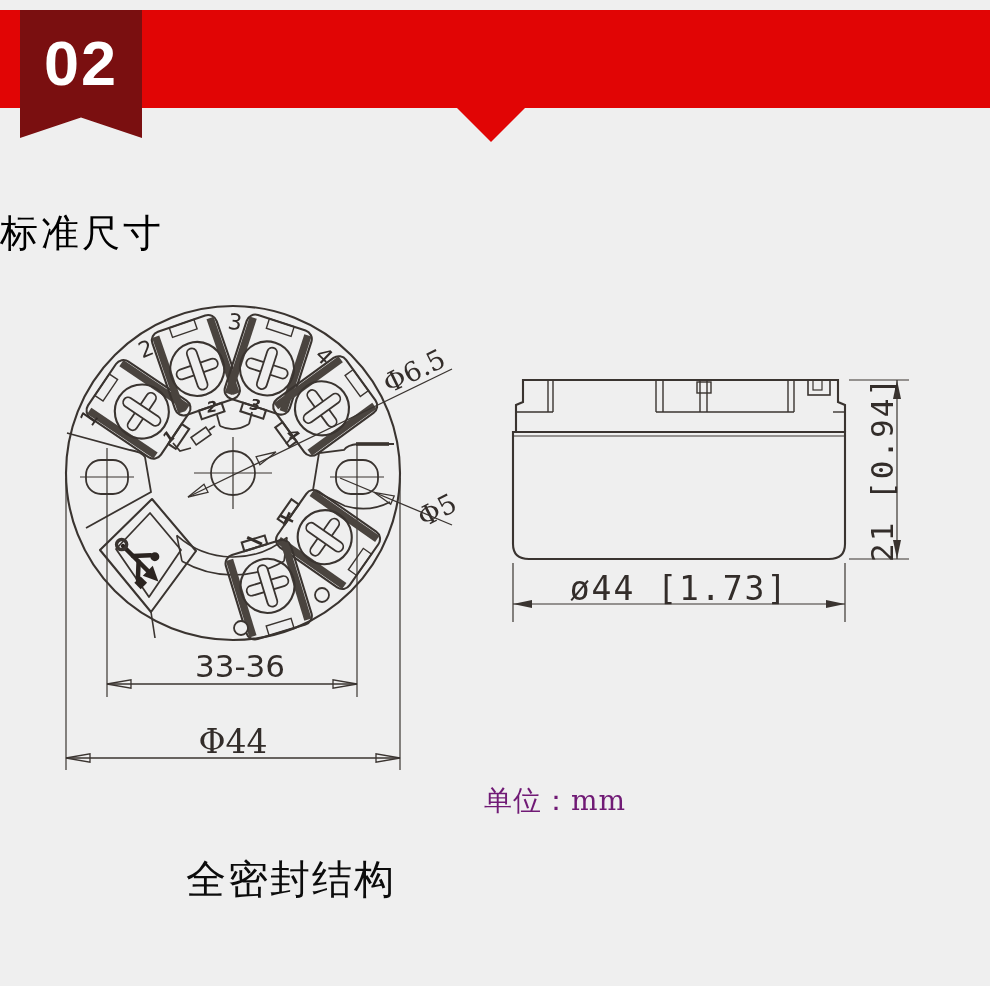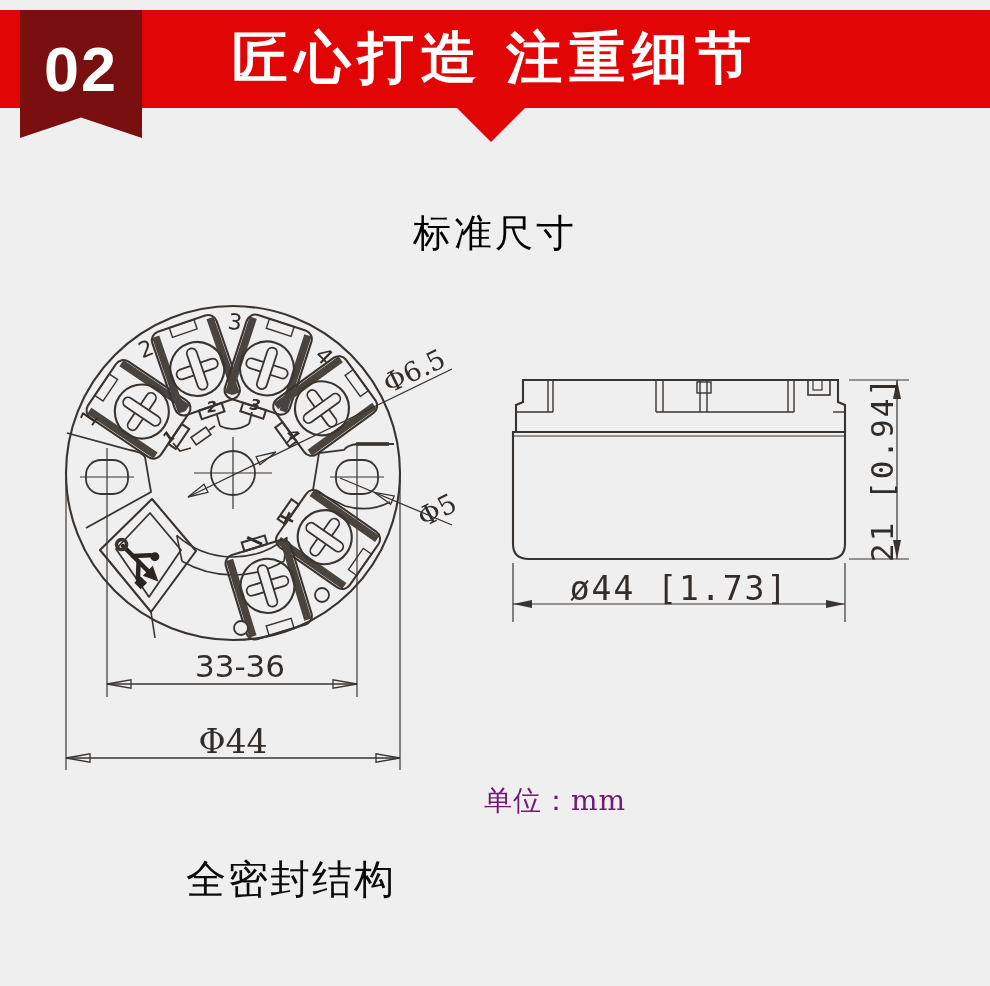--- a/index.html
+++ b/index.html
@@ -5,28 +5,28 @@
   html,body{margin:0;padding:0;}
   body{width:990px;height:986px;font-family:"Liberation Sans",sans-serif;}
   .page{position:relative;width:990px;height:986px;background:var(--background,#efefef);overflow:hidden;}
 
   
   .banner{position:absolute;top:10px;left:0;right:0;height:98px;background:var(--banner-red,#e10505);
           display:flex;align-items:center;justify-content:center;}
   .banner-title{color:#fff;font-size:56px;font-weight:bold;letter-spacing:7px;white-space:nowrap;}
   .ribbon{position:absolute;left:20px;top:0;width:122px;height:128px;background:var(--ribbon-dark-red,#7a0f10);
           clip-path:polygon(0 0,100% 0,100% 100%,50% 84%,0 100%);
-          display:flex;justify-content:center;align-items:flex-start;padding-top:28px;box-sizing:border-box;}
+          display:flex;justify-content:center;align-items:flex-start;padding-top:22px;box-sizing:border-box;}
   .ribbon-number{color:#fff;font-size:63px;font-weight:bold;line-height:1;letter-spacing:2px;}
   .banner-triangle{position:absolute;left:457px;top:98px;width:0;height:0;
           border-left:34px solid transparent;border-right:34px solid transparent;
           border-top:34px solid var(--banner-red,#e10505);}
 
   
-  .section-title{position:absolute;top:208px;left:0;right:0;text-align:center;
+  .section-title{position:absolute;top:208px;left:0;right:0;
           font-size:38px;font-weight:500;color:#000;letter-spacing:3px;}
   .unit-note{position:absolute;left:484px;top:782px;font-family:"DejaVu Serif",serif;
           font-size:28px;color:#701a75;letter-spacing:1px;}
   .feature{position:absolute;left:186px;font-size:40px;color:#0c0c0c;letter-spacing:2px;font-weight:500;font-family:Liberation Mono, monospace;}
   .feature.f1{top:852px;}
   .feature.f2{top:916px;}
 
   
   .drawing{position:absolute;left:0;top:290px;width:990px;height:500px;}
   .ln{fill:none;stroke:var(--line-ink,#3a3430);}
@@ -50,21 +50,20 @@
         text-anchor:middle;dominant-baseline:central;}
   .usb{stroke:#2b2420;stroke-width:4.5px;stroke-linecap:round;fill:none;}
   .usbfill{fill:#2b2420;stroke:none;}
 </style>
 </head>
 <body>
 
 <div class="page">
 
   <div class="banner">
-    <div class="banner-title">匠心打造 注重细节</div>
     <div class="ribbon">
       <span class="ribbon-number">02</span>
     </div>
     <div class="banner-triangle"></div>
   </div>
 
   <div class="section-title">标准尺寸</div>
 
   <svg class="drawing" viewBox="0 290 990 500">
     <defs>

